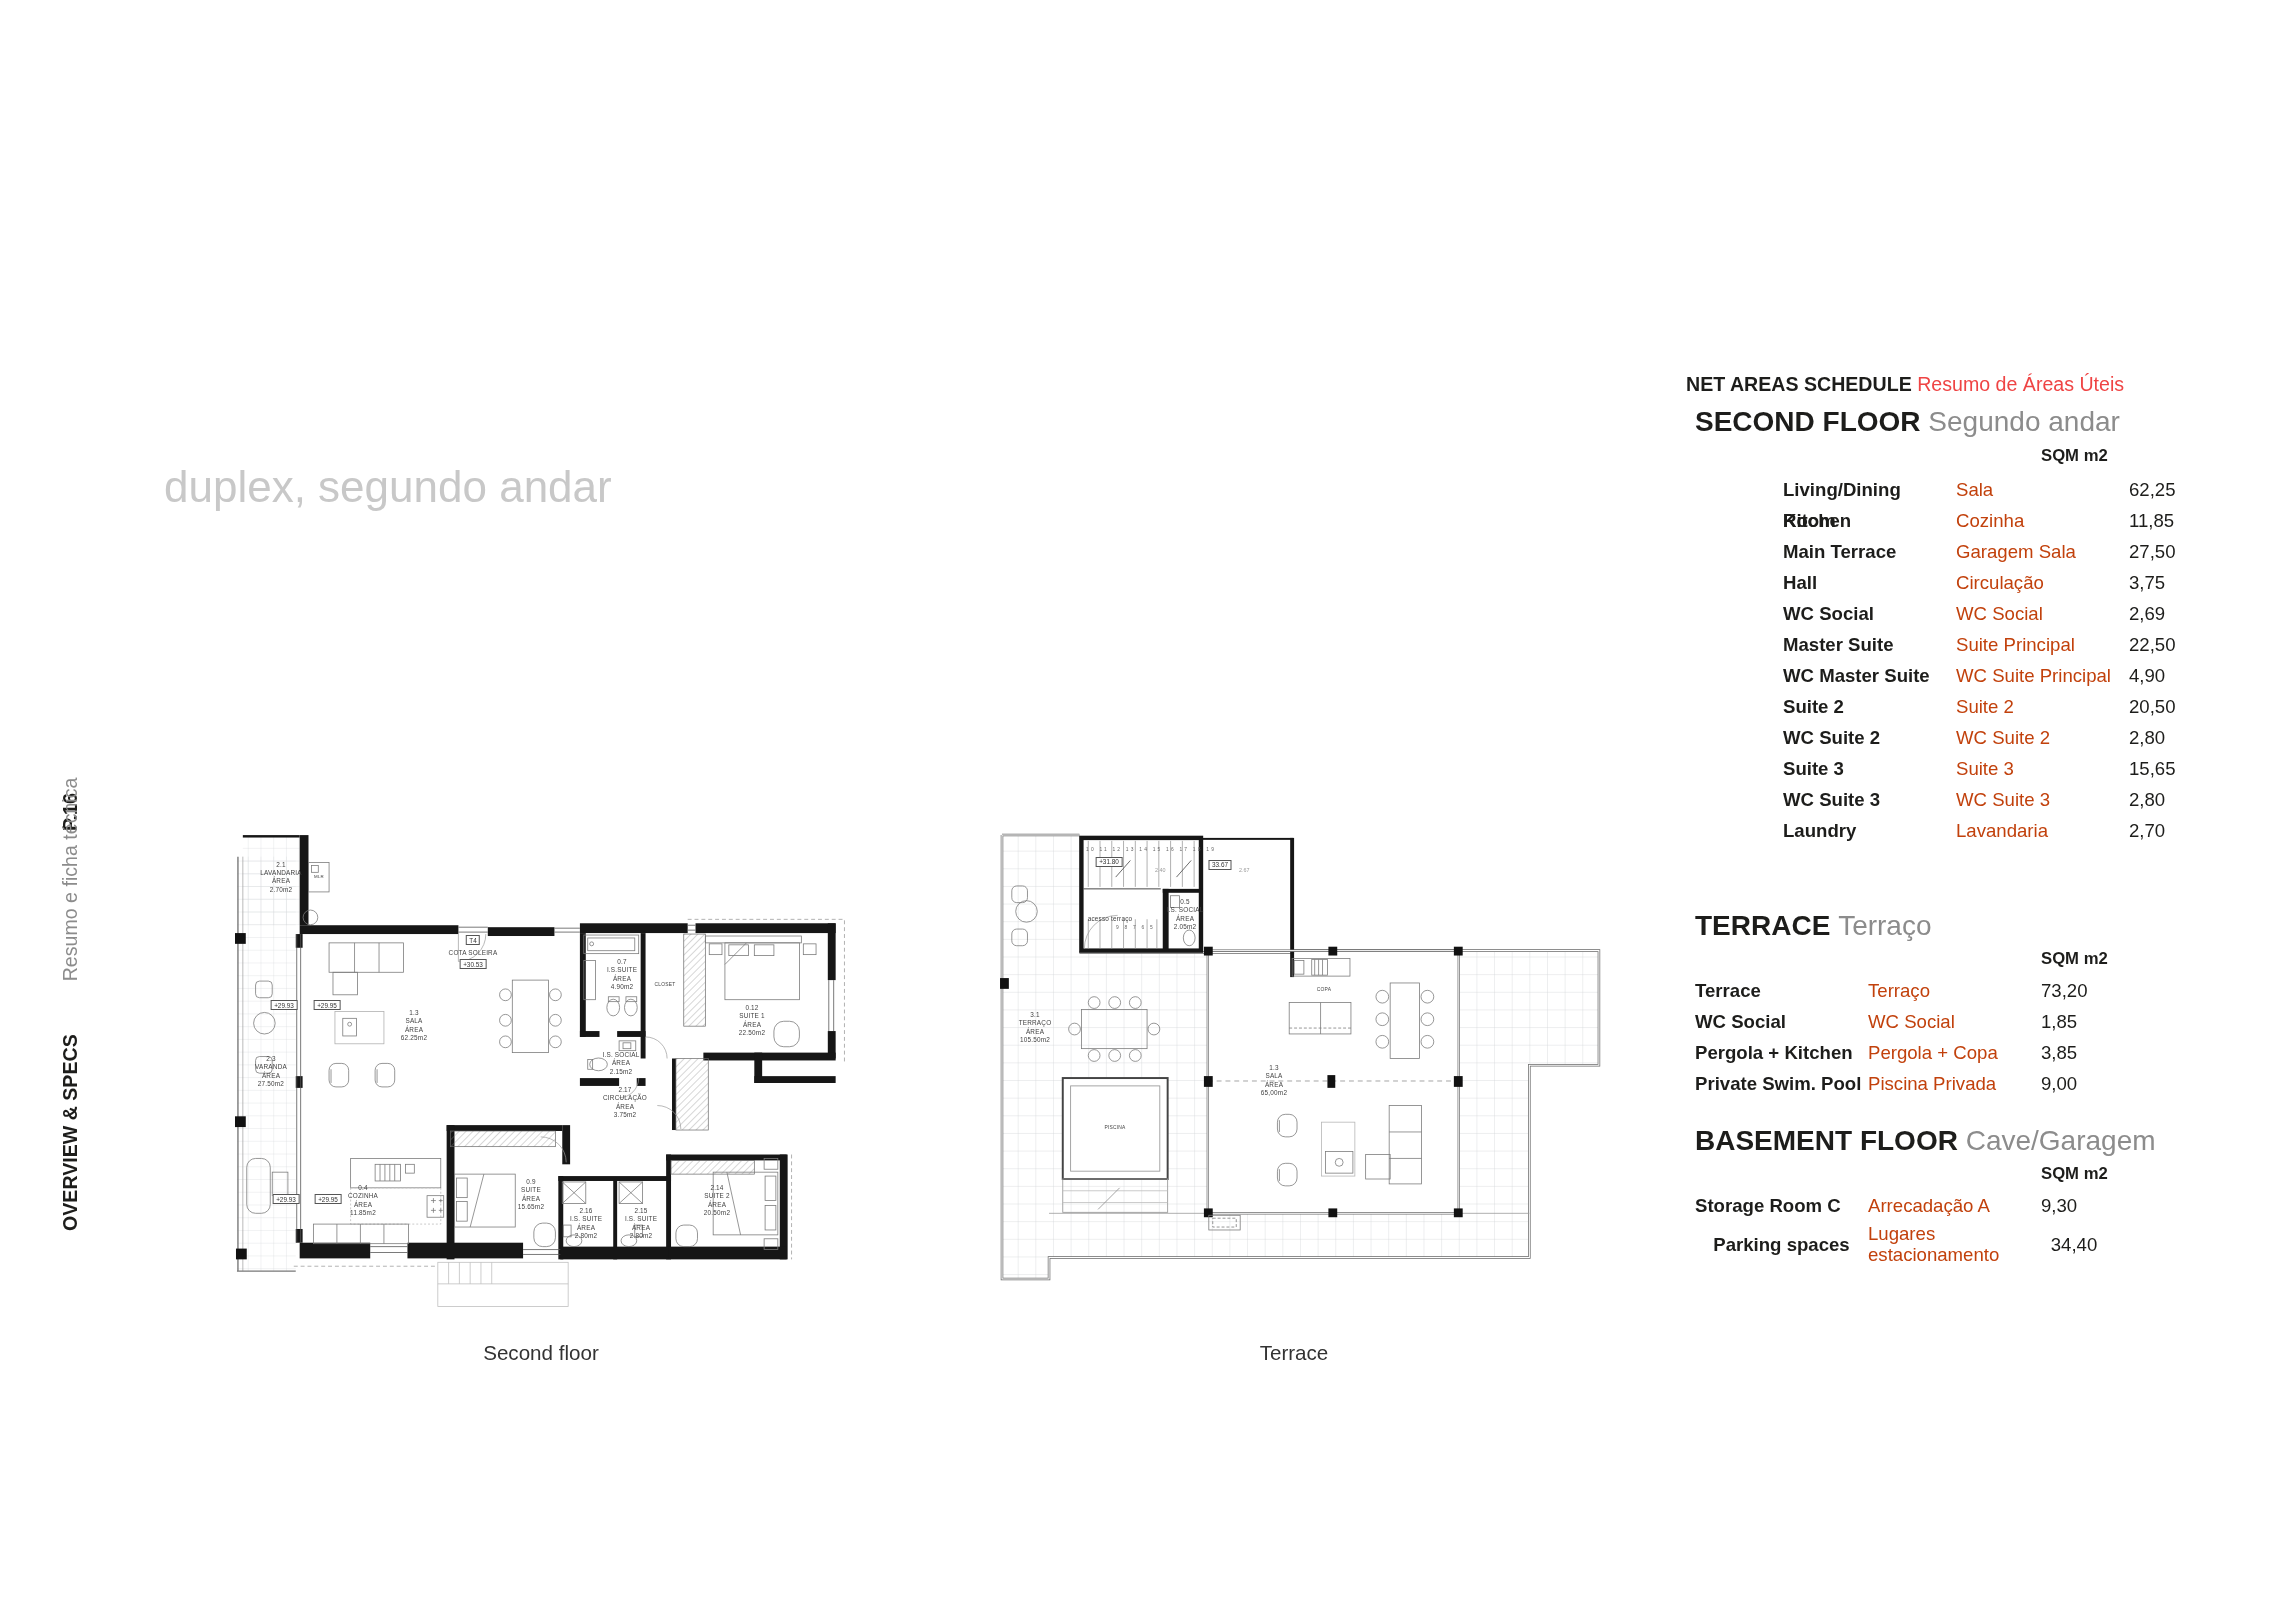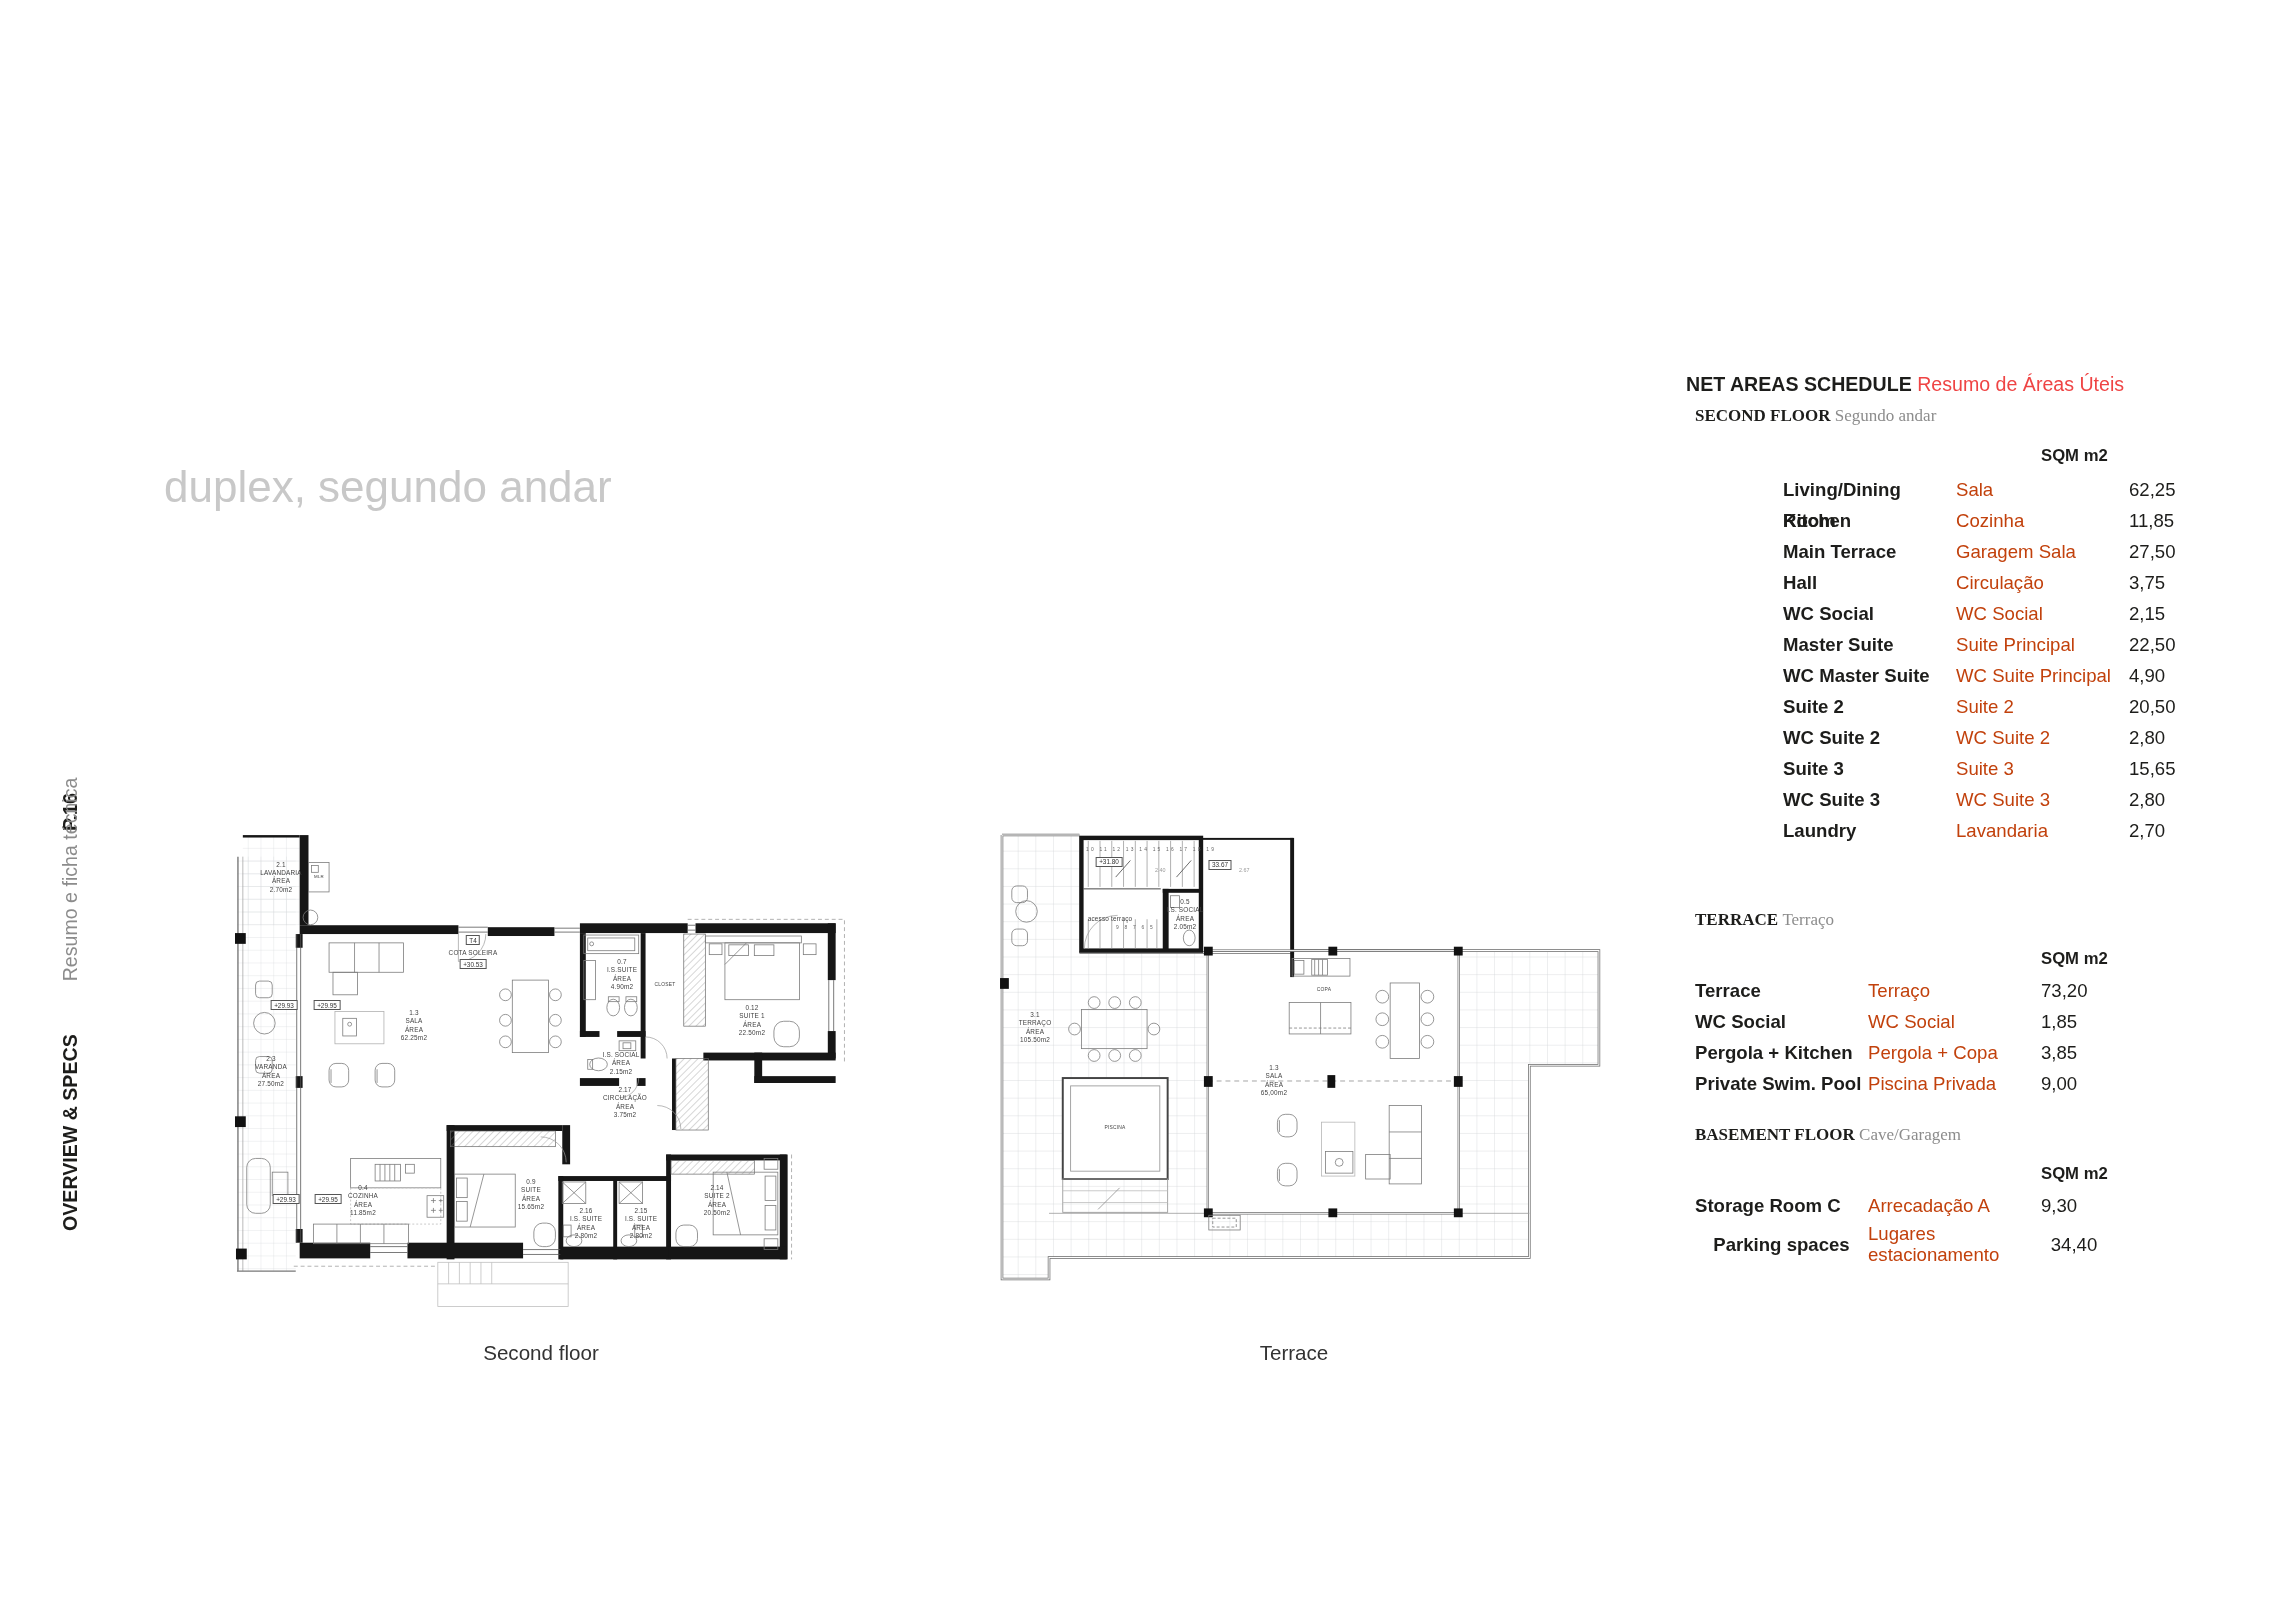--- a/index.html
+++ b/index.html
@@ -12,21 +12,21 @@
   .big-sub{font-size:44px;font-weight:400;color:#c8c8c8;letter-spacing:0;line-height:1;}
 
   
   .vtext{position:absolute;white-space:nowrap;transform:rotate(-90deg);transform-origin:0 0;font-size:19.6px;}
   .vtext .b{font-weight:700;color:#1d1d1b;}
   .vtext .g{font-weight:400;color:#8c8c8c;margin-left:53px;}
 
   
   .net-title{font-size:19.6px;font-weight:700;}
   .net-title .g{font-weight:400;color:#ef4444;}
-  .sec-h{font-size:17px;font-weight:700;letter-spacing:0;font-family:Liberation Serif, serif;}
+  .sec-h{font-size:28px;font-weight:700;letter-spacing:0;}
   .sec-h .g{font-weight:400;color:#8c8c8c;}
   .sqm-h{font-size:16.7px;font-weight:700;}
   .rows{display:grid;grid-template-columns:173px 173px 1fr;}
   .rows>div{height:31px;line-height:31px;font-size:18.6px;}
   .rows .en{font-weight:700;}
   .rows .pt{color:#c2410c;}
   .rows .val{font-weight:400;}
   .rows .tall{height:47px;line-height:47px;text-align:center;}
   .rows .tall2{height:47px;line-height:20.6px;display:flex;align-items:center;white-space:pre-line;}
 
@@ -486,21 +486,21 @@
       <div class="pt">Cozinha</div>
       <div class="val">11,85</div>
     <div class="en">Main Terrace</div>
       <div class="pt">Garagem Sala</div>
       <div class="val">27,50</div>
     <div class="en">Hall</div>
       <div class="pt">Circulação</div>
       <div class="val">3,75</div>
     <div class="en">WC Social</div>
       <div class="pt">WC Social</div>
-      <div class="val">2,15</div>
+      <div class="val">2,69</div>
     <div class="en">Master Suite</div>
       <div class="pt">Suite Principal</div>
       <div class="val">22,50</div>
     <div class="en">WC Master Suite</div>
       <div class="pt">WC Suite Principal</div>
       <div class="val">4,90</div>
     <div class="en">Suite 2</div>
       <div class="pt">Suite 2</div>
       <div class="val">20,50</div>
     <div class="en">WC Suite 2</div>

